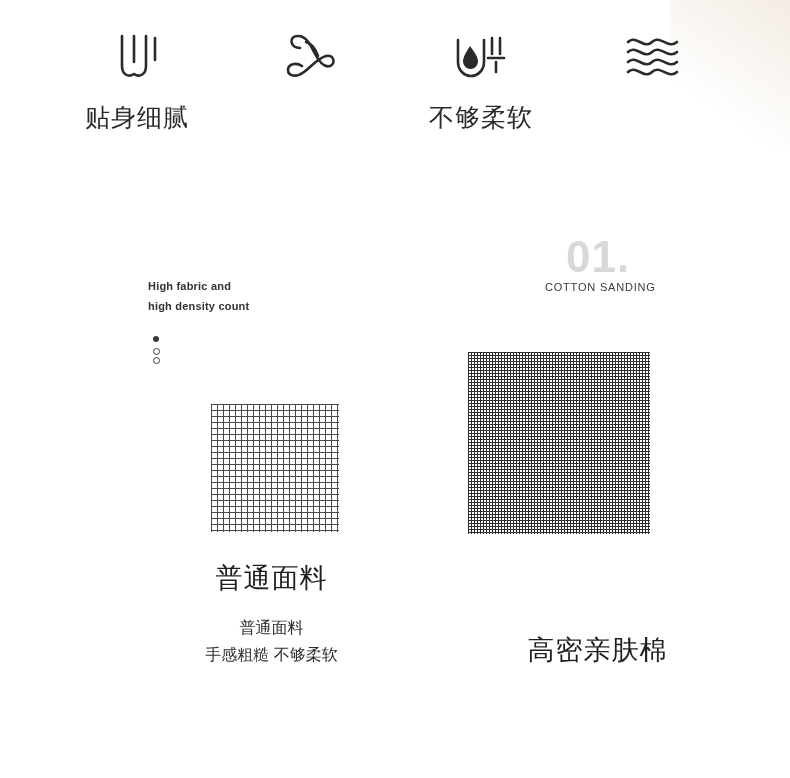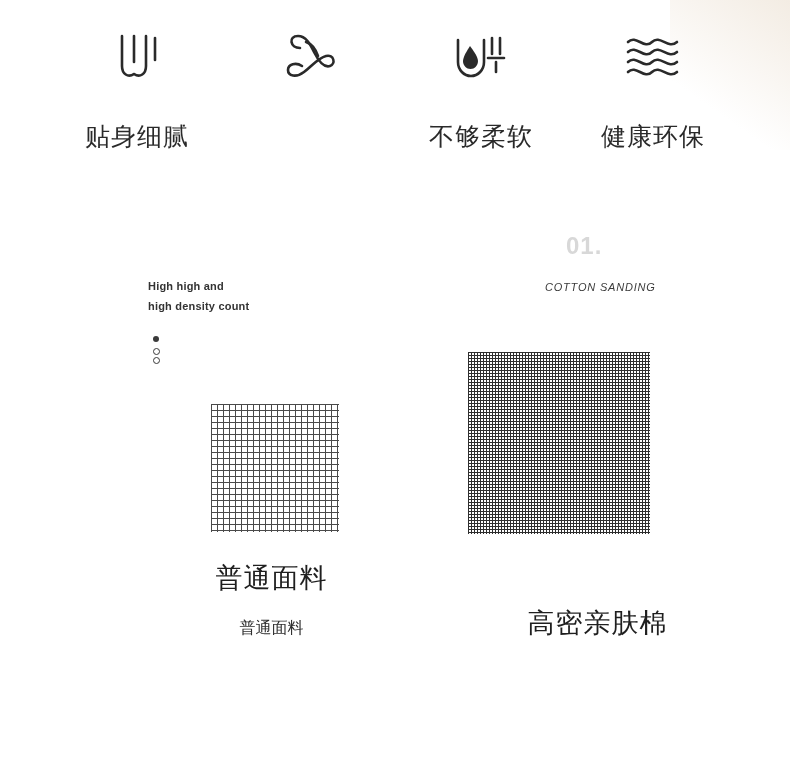--- a/index.html
+++ b/index.html
@@ -42,21 +42,21 @@
     flex-direction: column;
     align-items: center;
   }
   .feature-icon {
     height: 62px;
     display: flex;
     align-items: center;
     justify-content: center;
   }
   .feature-label {
-    margin-top: 30px;
+    margin-top: 11px;
     font-size: 25px;
     letter-spacing: 1px;
     color: #2a2a2a;
     font-weight: 500;
     white-space: nowrap;
   }
 
   
   .note-left {
     position: absolute;
@@ -85,34 +85,33 @@
   }
   .dots .d3 {
     width: 5px; height: 5px; border-radius: 50%;
     border: 1px solid #3a3a3a; margin-left: 1px;
   }
 
   .badge-num {
     position: absolute;
     left: 566px;
     top: 232px;
-    font-size: 24px;
+    font-size: 44px;
     font-weight: bold;
     color: #d8d8d8;
     letter-spacing: 1px;
   }
   .badge-sub {
     position: absolute;
     left: 545px;
     top: 281px;
     font-size: 11px;
     letter-spacing: .8px;
     color: #3a3a3a;
     font-weight: 500;
-    font-style: italic;
   }
 
   
   .swatch-loose {
     position: absolute;
     left: 211px;
     top: 404px;
     width: 128px;
     height: 128px;
     background-color: #ffffff;
@@ -206,45 +205,45 @@
 
   <div class="feature">
     <div class="feature-icon">
       <svg width="62" height="54" viewBox="0 0 62 54" fill="none" stroke="#2a2a2a" stroke-width="2.6" stroke-linecap="round">
         <path d="M6 10 C14 2 22 18 30 10 C38 2 46 18 55 10"></path>
         <path d="M6 20 C14 12 22 28 30 20 C38 12 46 28 55 20"></path>
         <path d="M6 30 C14 22 22 38 30 30 C38 22 46 38 55 30"></path>
         <path d="M6 40 C14 32 22 48 30 40 C38 32 46 48 55 40"></path>
       </svg>
     </div>
-    <div class="feature-label">健康环保</div>
   </div>
 
 </div>
 
 <div class="note-left">
-  <div>High high and</div>
+  <div>High fabric and</div>
   <div>high density count</div>
 </div>
 
 <div class="dots">
   <div class="d1"></div>
   <div class="d2"></div>
   <div class="d3"></div>
 </div>
 
 <div class="badge-num">01.</div>
 <div class="badge-sub">COTTON SANDING</div>
 
 <div class="swatch-loose"></div>
 <div class="swatch-dense"></div>
 
 <div class="compare">
   <div class="col col-left">
     <div class="col-title">普通面料</div>
     <div class="col-desc">
       <div>普通面料</div>
+      <div>手感粗糙 不够柔软</div>
     </div>
   </div>
   <div class="col col-right">
     <div class="col-title">高密亲肤棉</div>
   </div>
 </div>
 
 </body></html>

